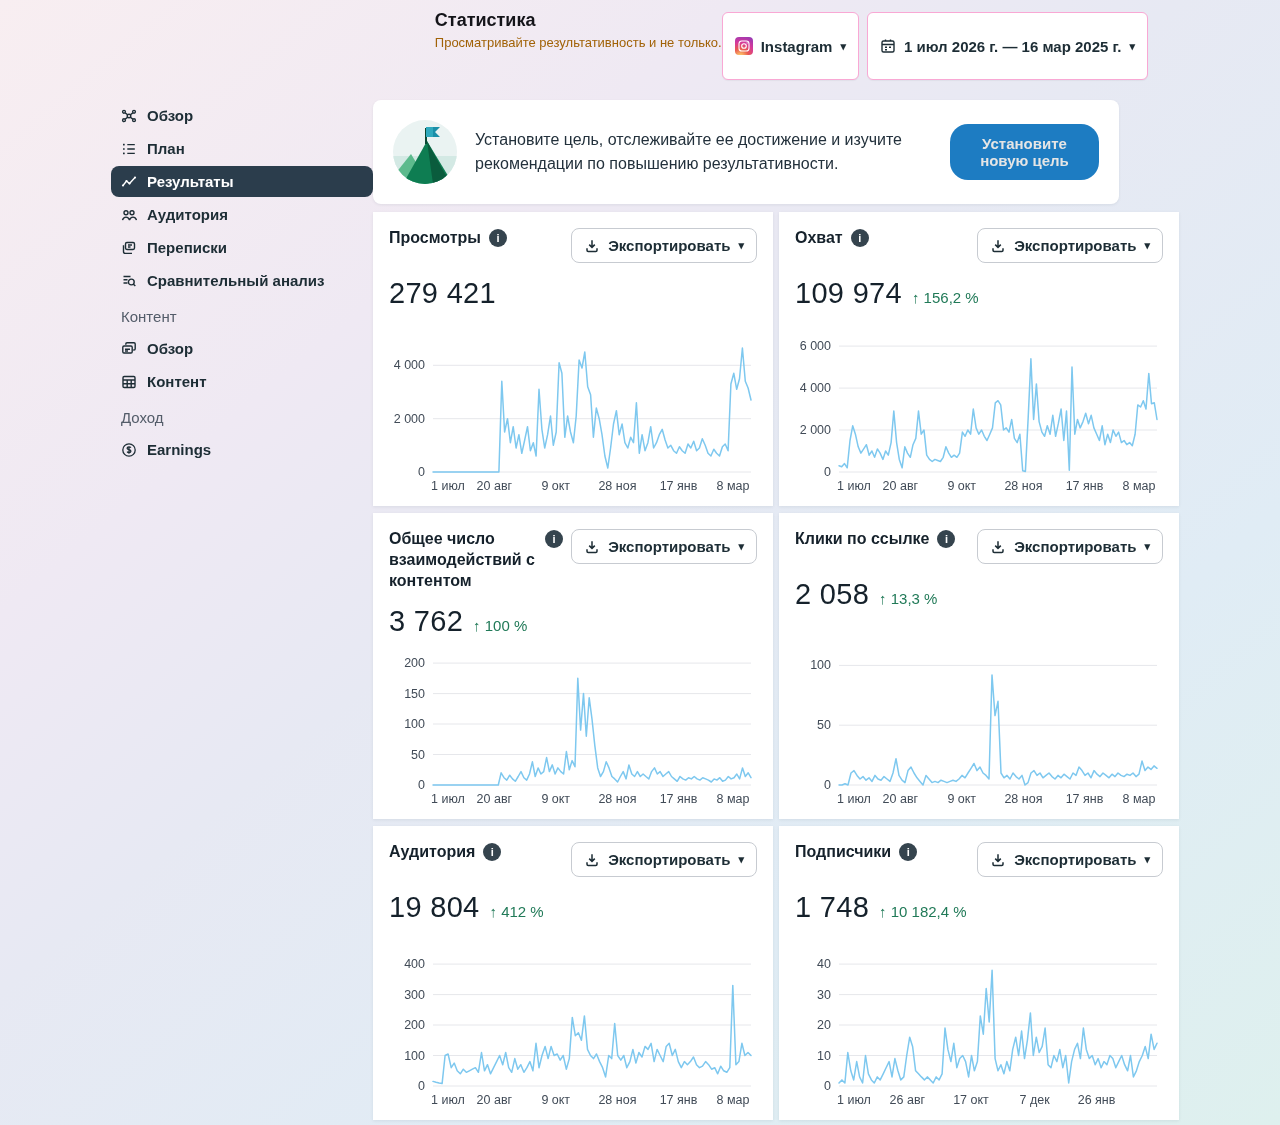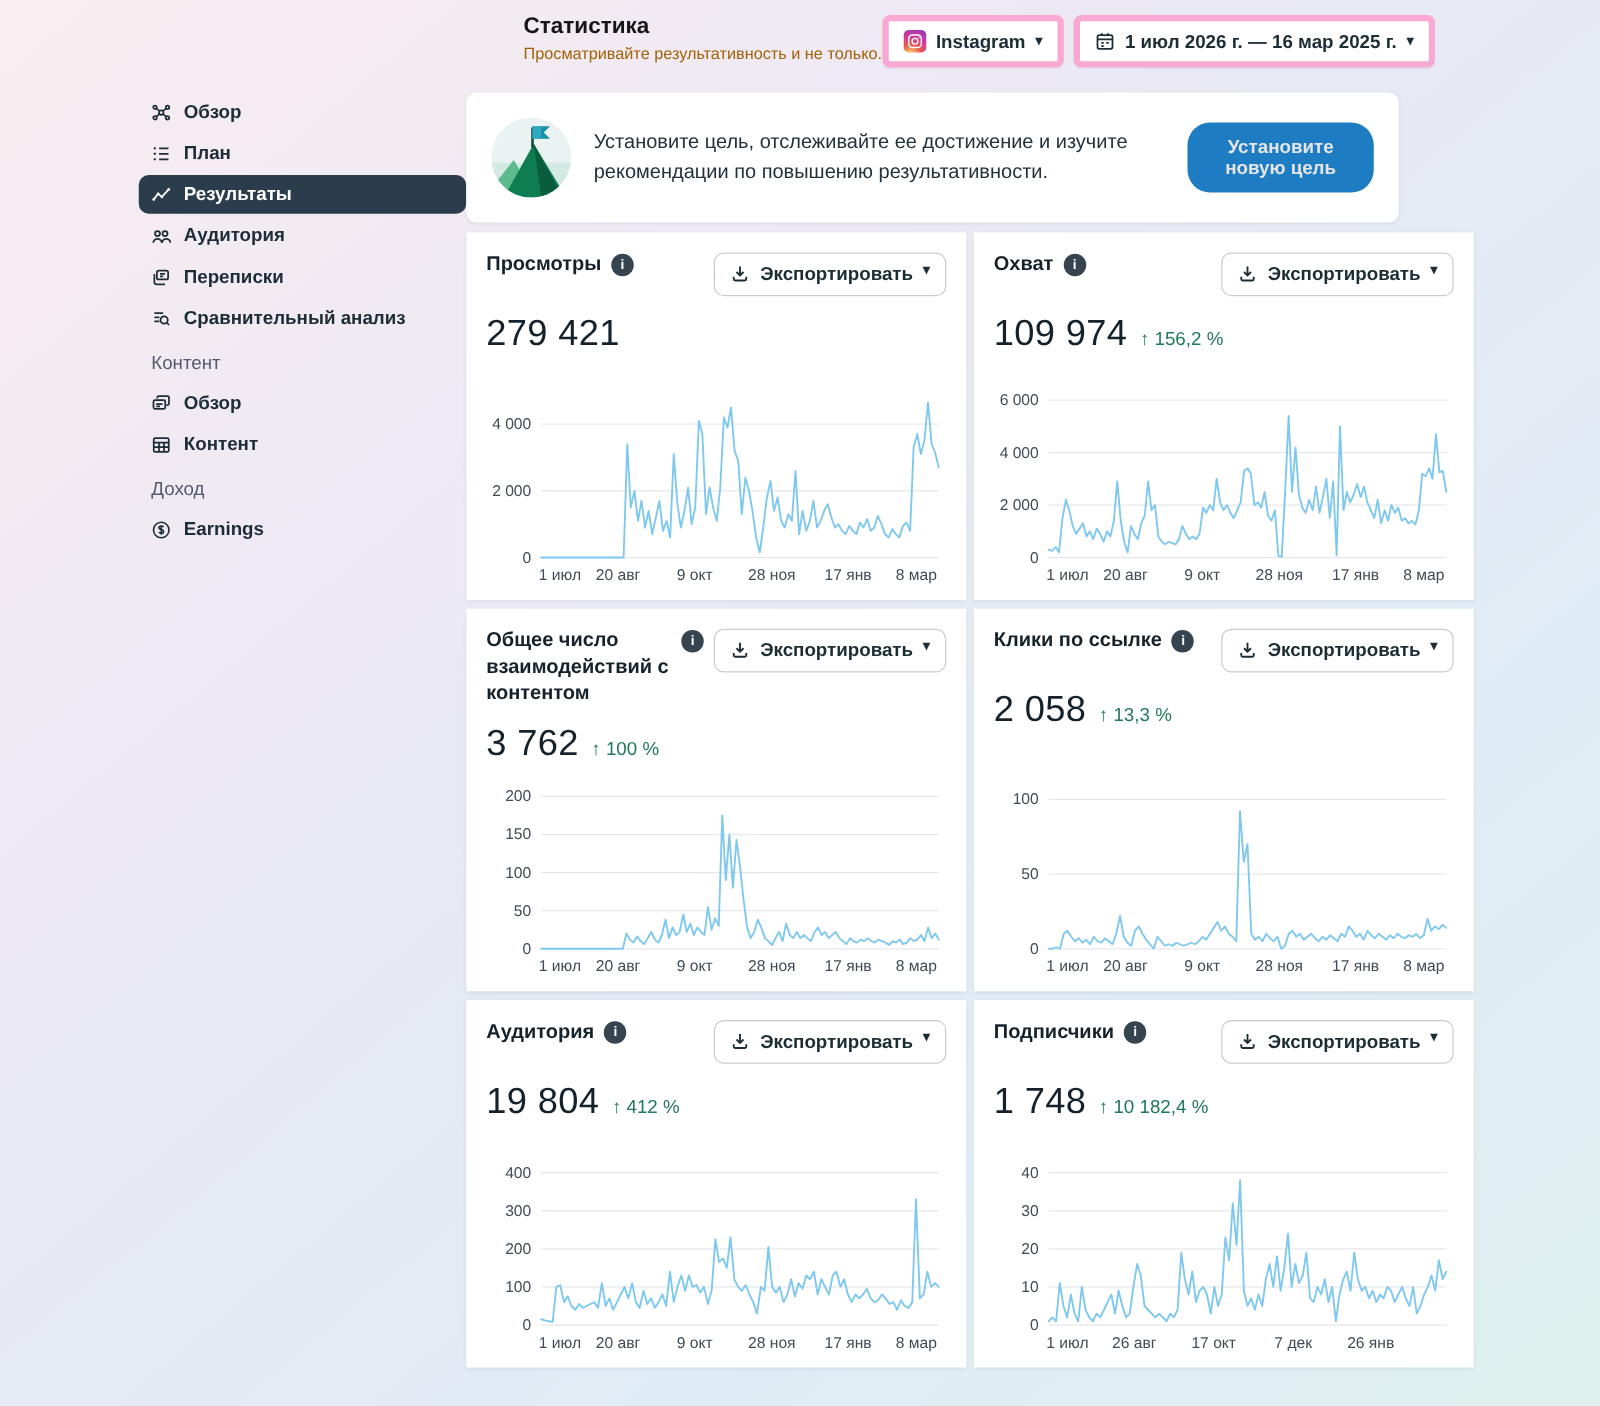--- a/index.html
+++ b/index.html
@@ -10,22 +10,22 @@
     color:#15212b;
     background:linear-gradient(140deg,#f8eef1 0%,#efe9f3 28%,#e7e9f3 45%,#e0ecf5 72%,#def0ee 100%);
     overflow:hidden;
   }
   .topbar { display:flex; justify-content:flex-end; align-items:flex-start; padding:10px 132px 0 76px; }
   .page-title { font-size:18px; font-weight:700; color:#141419; margin:0; }
   .page-subtitle { font-size:13px; color:#a16207; margin:4px 0 0; }
   .controls { display:flex; gap:8px; margin-top:2px; }
   .ctrl-btn {
     display:flex; align-items:center; gap:8px;
-    background:#fff; border:5px solid #f9a8d4; border-radius:6px;
-    padding:7px 12px; font-size:15px; font-weight:600; color:#1d2d35;
+    background:#fff; border:1px solid #f9a8d4; border-radius:6px;
+    padding:24px 12px; font-size:15px; font-weight:600; color:#1d2d35;
     font-family:inherit; cursor:pointer; box-shadow:0 1px 1px rgba(40,50,60,.05);
   }
   .caret { font-size:11px; line-height:1; color:#1d2d35; }
   .insta-badge {
     width:18px; height:18px; border-radius:4px; display:flex; align-items:center; justify-content:center;
     background:radial-gradient(circle at 30% 110%, #fdc468 8%, #e95950 35%, #d6399b 62%, #8a3ab9 100%);
   }
   .content { display:flex; margin-top:20px; padding-left:111px; }
   .sidebar { width:262px; flex-shrink:0; }
   .nav-item {
@@ -54,21 +54,21 @@
   }
   .card-head { display:flex; align-items:flex-start; }
   .title-wrap { display:flex; align-items:flex-start; gap:8px; flex:1 1 auto; min-width:0; padding-right:8px; }
   .card-title { font-size:16px; font-weight:700; color:#15212b; line-height:1.3; }
   .info-icon {
     width:18px; height:18px; border-radius:50%; background:#35444e; color:#fff;
     font-size:11px; font-weight:700; display:flex; align-items:center; justify-content:center;
     flex-shrink:0; margin-top:1px;
   }
   .export-btn {
-    display:flex; gap:8px; background:#fff;
+    display:flex; align-items:center; gap:8px; background:#fff;
     border:1px solid #c7cbd1; border-radius:8px; padding:8px 12px;
     font-size:15px; font-weight:600; color:#1d2d35; font-family:inherit; flex-shrink:0; cursor:pointer;
   }
   .metric { display:flex; align-items:baseline; gap:10px; margin-top:14px; }
   .metric-value { font-size:29px; font-weight:400; color:#15212b; letter-spacing:.3px; }
   .metric-change { font-size:15px; font-weight:500; color:#217a58; }
   .chart { margin-top:auto; height:158px; }
   .chart text { font-family:"Liberation Sans", sans-serif; }
 </style>
 </head>

